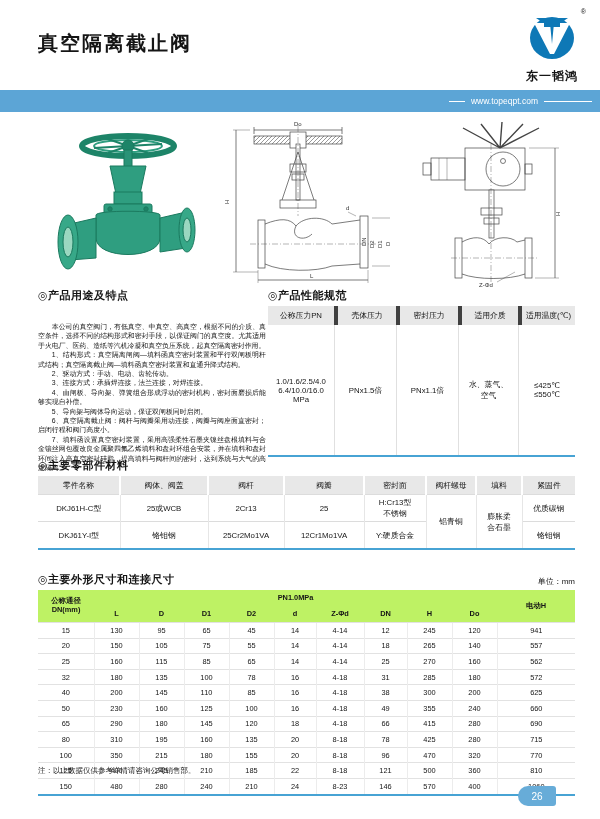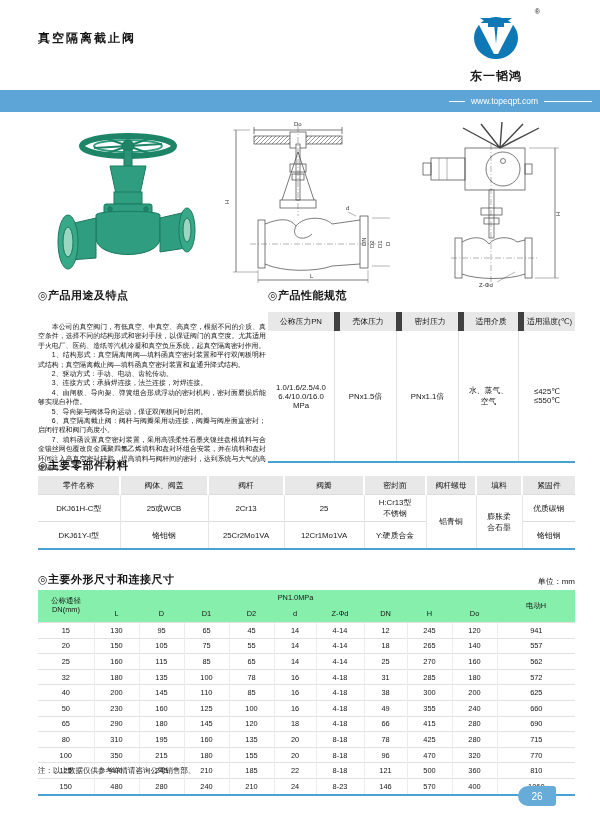--- a/index.html
+++ b/index.html
@@ -1,55 +1,55 @@
 <!DOCTYPE html>
 <html><head>
 <meta charset="utf-8">
 <style>
   html,body{margin:0;padding:0;background:#fff;}
   .page{position:relative;width:600px;height:819px;background:#fff;overflow:hidden;
         font-family:"Liberation Sans","DejaVu Sans",sans-serif;color:#151515;}
   
-  .doc-title{position:absolute;left:38px;top:30px;font-size:12px;font-weight:bold;letter-spacing:2px;}
-  .logo{position:absolute;left:470px;top:10px;width:72px;text-align:left;}
+  .doc-title{position:absolute;left:38px;top:30px;font-size:20px;font-weight:bold;letter-spacing:2px;}
+  .logo{position:absolute;left:516px;top:10px;width:72px;text-align:center;}
   .logo .reg{position:absolute;right:2px;top:-2px;font-size:7px;}
   .brand{font-size:12px;font-weight:bold;letter-spacing:1px;margin-top:2px;}
   .banner{position:absolute;left:0;top:90px;width:600px;height:22px;background:#5ca5d6;
           display:flex;align-items:center;justify-content:flex-end;color:#fff;font-size:8.5px;}
   .banner .dash{height:1px;background:#fff;}
   .banner .dash.l{width:16px;margin-right:6px;}
   .banner .dash.r{width:48px;margin-left:6px;margin-right:8px;}
   
   .media{position:absolute;left:30px;top:120px;width:555px;height:170px;display:flex;align-items:flex-start;}
   .media svg{display:block;}
   
   .sec-h{font-size:11px;font-weight:bold;letter-spacing:0.5px;}
   .features{position:absolute;left:38px;top:288px;width:228px;}
   .features .feat-p{margin:0;font-size:6.9px;line-height:9.4px;text-indent:2em;text-align:justify;}
   .features .sec-h{margin-bottom:19px;}
   .perf{position:absolute;left:268px;top:288px;width:307px;}
-  .perf table{width:100%;border-collapse:separate;border-spacing:0;table-layout:fixed;margin-top:9px;}
-  .perf th{background:#e8e8e8;font-size:7.8px;font-weight:normal;height:17px;border-left:6px solid #404040;}
+  .perf table{width:100%;border-collapse:separate;border-spacing:0;table-layout:fixed;margin-top:3px;}
+  .perf th{background:#e8e8e8;font-size:7.8px;font-weight:normal;height:17px;border-left:4px solid #404040;}
   .perf th:first-child{border-left:none;}
   .perf td{height:128px;text-align:center;vertical-align:middle;font-size:7.8px;
            white-space:pre-line;border-left:1px solid #e0e0e0;}
   .perf td:first-child{border-left:none;}
   .perf table{border-bottom:2px solid #47a3d4;}
   .materials{position:absolute;left:38px;top:458px;width:537px;}
   .materials table{width:100%;border-collapse:collapse;table-layout:fixed;margin-top:3px;border-bottom:2px solid #47a3d4;}
   .materials th{background:#e8e8e8;font-size:7.8px;font-weight:normal;height:16px;border-left:2px solid #fff;}
   .materials th:first-child{border-left:none;}
   .materials td{font-size:7.8px;text-align:center;height:24px;white-space:pre-line;
                 border-top:1px solid #dcdcdc;border-left:1px solid #e6e6e6;}
   .materials td:first-child{border-left:none;}
   .dims{position:absolute;left:38px;top:572px;width:537px;}
   .dims .dims-head{display:flex;justify-content:space-between;align-items:flex-end;}
   .dims .unit{font-size:8px;}
   .dims table{width:100%;border-collapse:collapse;table-layout:fixed;margin-top:3px;border-bottom:2px solid #47a3d4;}
-  .dims thead th{background:#86efac;font-size:7.4px;font-weight:normal;height:14px;white-space:pre-line;line-height:1.2;}
+  .dims thead th{background:#bef264;font-size:7.4px;font-weight:bold;height:14px;white-space:pre-line;line-height:1.2;}
   .dims tbody td{font-size:7.4px;text-align:center;height:12.6px;border-top:1px solid #e2e2e2;border-left:1px solid #ececec;}
   .dims tbody td:first-child{border-left:none;}
   .note{position:absolute;left:38px;top:766px;font-size:7.5px;}
   .page-badge{position:absolute;left:518px;top:786px;width:38px;height:20px;background:#67acd8;color:#fff;
               font-size:10px;display:flex;align-items:center;justify-content:center;
               border-radius:10px 3px 3px 10px;}
   .dlabel{font-size:6px;fill:#333;font-family:"Liberation Sans",sans-serif;}
 </style>
 </head>
 <body>

